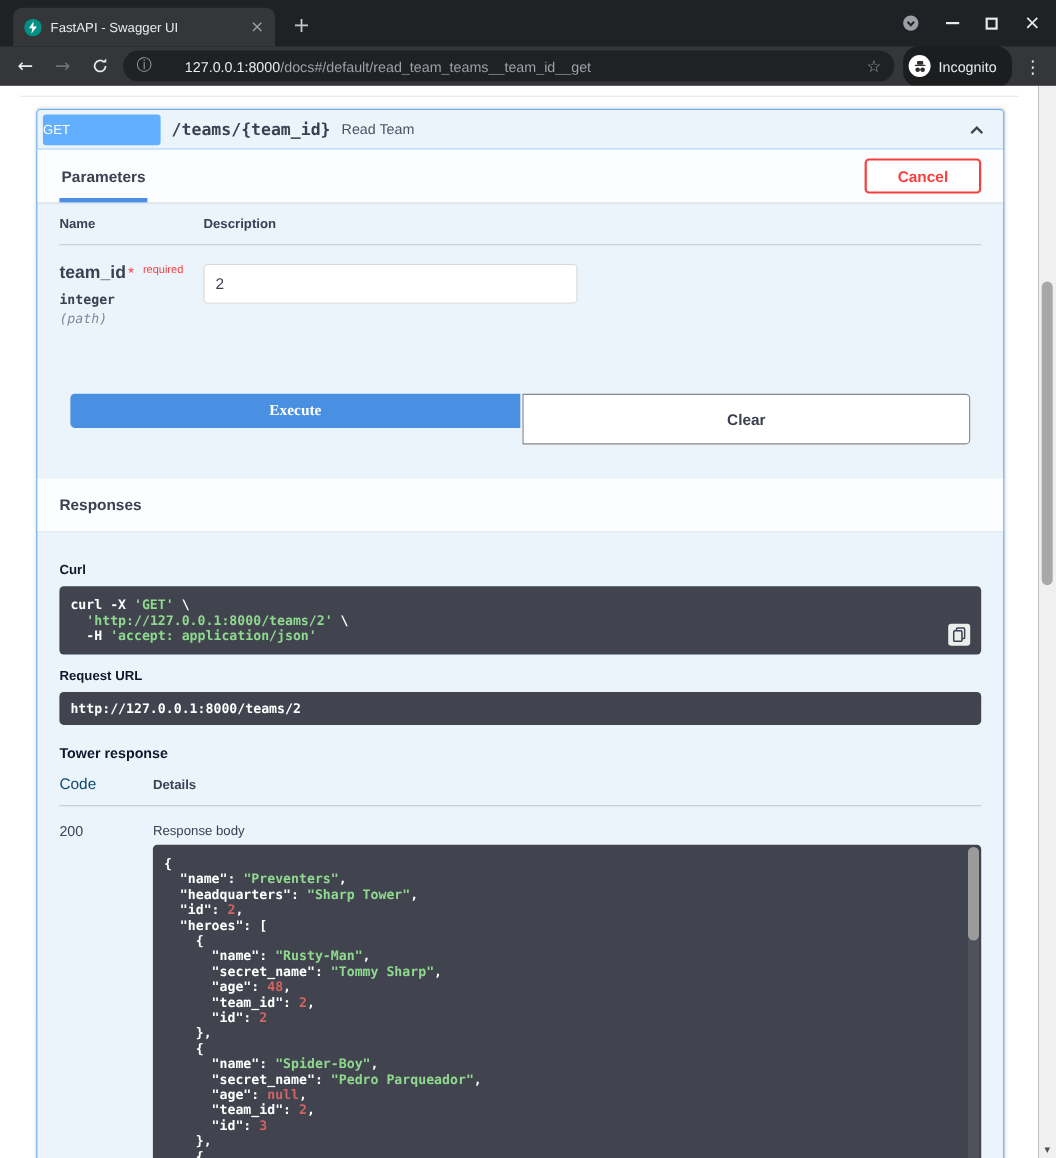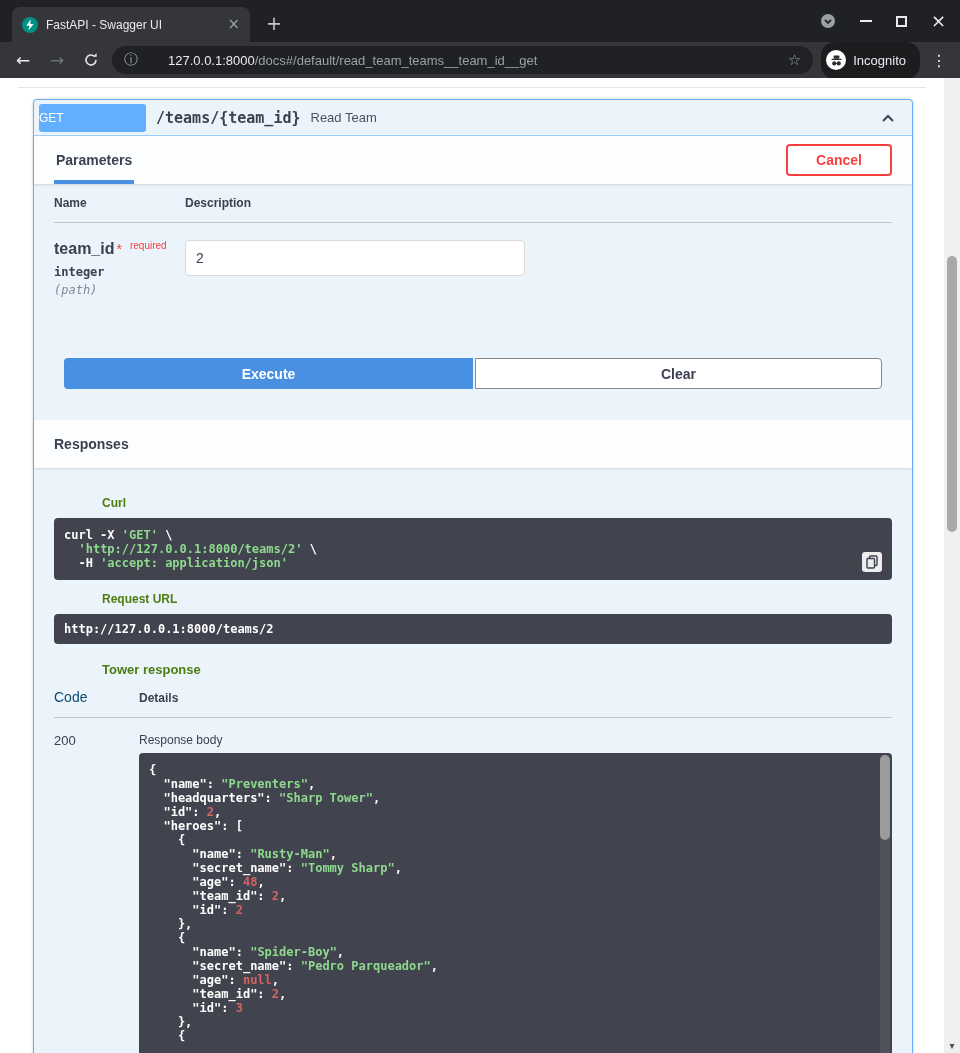--- a/index.html
+++ b/index.html
@@ -72,29 +72,29 @@
   .pname { font-size:16px; font-weight:700; color:#3b4151; }
   .pstar { color:#f93e3e; font-size:14px; margin-left:2px; }
   .preq { color:#f93e3e; font-size:10px; margin-left:8px; vertical-align:top; }
   .ptype { font-family:"DejaVu Sans Mono",monospace; font-size:12px; font-weight:700; color:#3b4151; margin-top:7px; }
   .ploc { font-family:"DejaVu Sans Mono",monospace; font-size:12px; font-style:italic; color:#808a99; margin-top:4px; }
   .param-input { width:340px; height:36px; border:1px solid #d9d9d9; border-radius:4px; padding:0 10px;
                  font-size:14px; color:#3b4151; font-family:inherit; background:#fff; }
 
   .exec-row { display:flex; gap:2px; margin:61px 10px 0 10px; }
   .btn-execute { flex:1; height:31px; background:#4990e2; border:2px solid #4990e2; color:#fff; font-weight:700;
-                 font-size:14px; border-radius:4px 0 0 4px; font-family:Liberation Sans, sans-serif; cursor:pointer; }
-  .btn-clear { flex:1; height:31px; background:#fff; border:1px solid #888; color:#3b4151; font-weight:700;
+                 font-size:14px; border-radius:4px 0 0 4px; font-family:Liberation Serif, serif; cursor:pointer; }
+  .btn-clear { flex:1; height:46px; background:#fff; border:1px solid #888; color:#3b4151; font-weight:700;
                font-size:14px; border-radius:0 4px 4px 0; font-family:inherit; cursor:pointer; }
 
   .responses-header { justify-content:flex-start; }
   .resp-title { font-size:14px; font-weight:700; color:#3b4151; }
 
   .resp-body { padding:28px 20px 20px 20px; }
-  .lbl { font-size:12px; font-weight:700; color:#4d7c0f; margin-bottom:8px;margin-left:48px; }
+  .lbl { font-size:12px; font-weight:700; color:#0f172a; margin-bottom:8px; }
   .lbl.mt { margin-top:12px; }
   .lbl.server { margin-top:18px; font-weight:600; font-size:13px; margin-bottom:0; }
 
   .codeblock { background:#41444e; border-radius:4px; padding:10px; font-family:"DejaVu Sans Mono",monospace;
                font-size:12px; line-height:14px; font-weight:600; color:#fff; }
   .codeblock .code-line { white-space:pre; }
   .curl-block { position:relative; }
   .copy-btn { position:absolute; right:10px; bottom:8px; width:20px; height:20px; background:#ededed;
               border-radius:3px; display:flex; align-items:center; justify-content:center; cursor:pointer; }
   .url-block { padding:8px 10px; }

